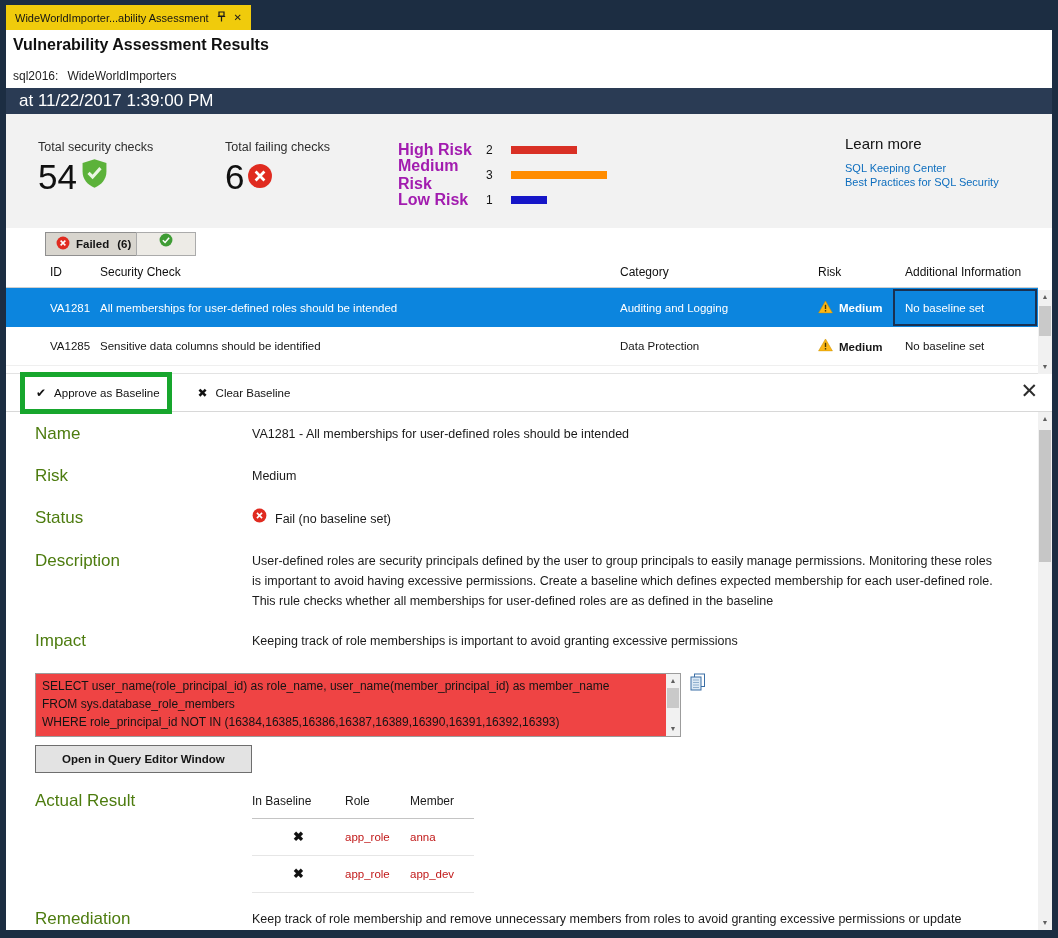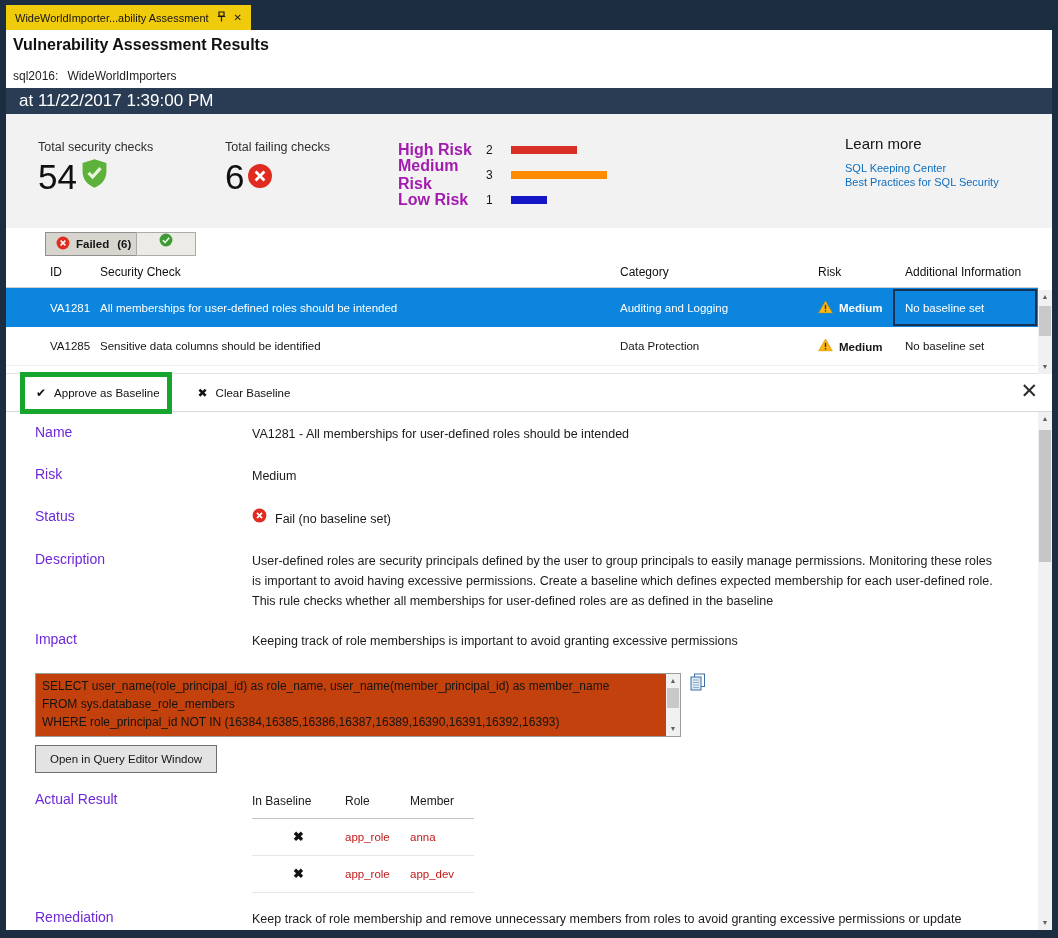--- a/index.html
+++ b/index.html
@@ -64,35 +64,35 @@
   .tb-btn { display:flex; align-items:center; gap:8px; font-size:11.5px; color:#111; cursor:pointer; }
   .tb-approve { margin-left:30px; }
   .tb-clear { margin-left:38px; }
   .tb-glyph { font-size:12px; color:#111; }
   .close-btn { position:absolute; right:14px; top:5px; font-size:21px; color:#2d2d2d; cursor:pointer; }
   .annotation { position:absolute; left:20px; top:372px; width:152px; height:42px; border:5px solid #17a62d; z-index:6; pointer-events:none; }
 
   
   .details { position:absolute; left:6px; top:412px; width:1032px; height:518px; background:#fff; padding-top:12px; overflow:hidden; }
   .d-row { display:flex; padding-left:29px; margin-bottom:22px; }
-  .d-label { width:217px; flex:none; font-size:14px; color:#6d28d9; }
+  .d-label { width:217px; flex:none; font-size:17px; color:#4d7c0f; }
   .d-value { font-size:12.5px; color:#1a1a1a; width:752px; line-height:20px; }
   .status-val { display:flex; align-items:flex-end; gap:8px; }
   .mb-desc { margin-bottom:20px; }
   .mb-query { margin-bottom:18px; }
   .mb-actual { margin-bottom:16px; }
   .mb-last { margin-bottom:0; }
 
   .query-wrap { display:flex; align-items:flex-start; gap:9px; }
-  .query-box { position:relative; width:646px; height:64px; border:1px solid #9c9c9c; background:#c2410c; overflow:hidden; padding:3px 20px 6px 6px; }
+  .query-box { position:relative; width:646px; height:64px; border:1px solid #9c9c9c; background:#ef4444; overflow:hidden; padding:3px 20px 6px 6px; }
   .query-line { font-size:12px; line-height:18px; white-space:nowrap; color:#141414; }
   .qb-scroll { position:absolute; right:0; top:0; width:14px; height:62px; background:#f1f1f1; }
   .qb-thumb { position:absolute; left:1px; top:14px; width:12px; height:20px; background:#c9c9c9; }
   .qb-down { position:absolute; bottom:0; }
-  .open-btn { display:inline-block; margin-top:8px; padding:3px 14px; background:#e3e3e3; border:1px solid #6e6e6e; font-size:11.5px; color:#141414; cursor:pointer; }
+  .open-btn { display:inline-block; margin-top:8px; padding:3px 26px; background:#e3e3e3; border:1px solid #6e6e6e; font-size:11.5px; color:#141414; cursor:pointer;font-weight:bold; }
 
   .rt-header { display:flex; font-size:12px; color:#1a1a1a; padding-bottom:7px; border-bottom:1px solid #c4c4c4; width:222px; }
   .rt-c1 { width:93px; } .rt-c2 { width:65px; } .rt-c3 { width:64px; }
   .rt-row { display:flex; align-items:center; height:37px; border-bottom:1px solid #e6e6e6; width:222px; font-size:11.5px; }
   .rt-x { width:93px; text-align:center; font-weight:700; font-size:13px; color:#111; }
   .rt-red { color:#c11919; }
 
   
   .detail-scroll { position:absolute; left:1038px; top:412px; width:14px; height:518px; background:#f1f1f1; }
   .ds-down { position:absolute; bottom:0; }

